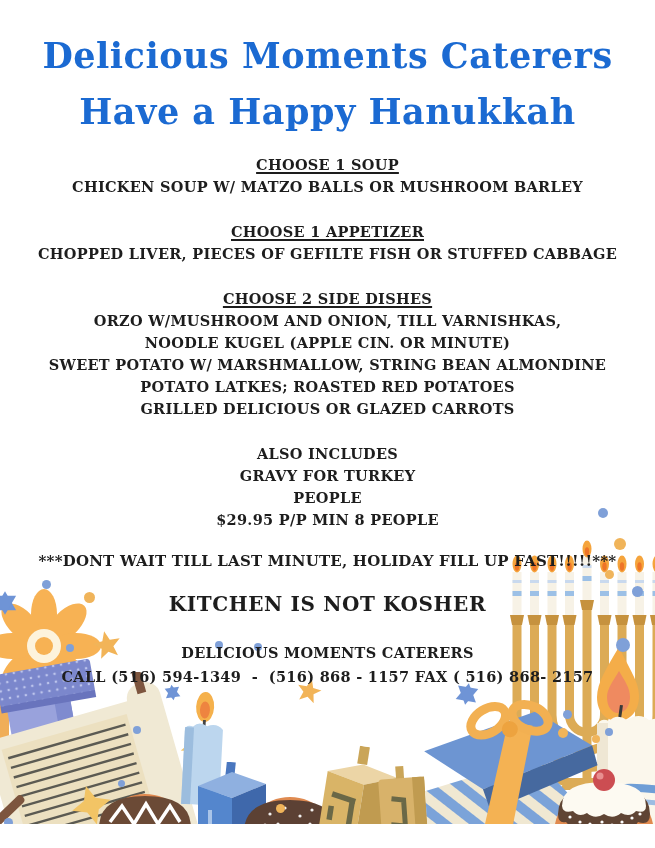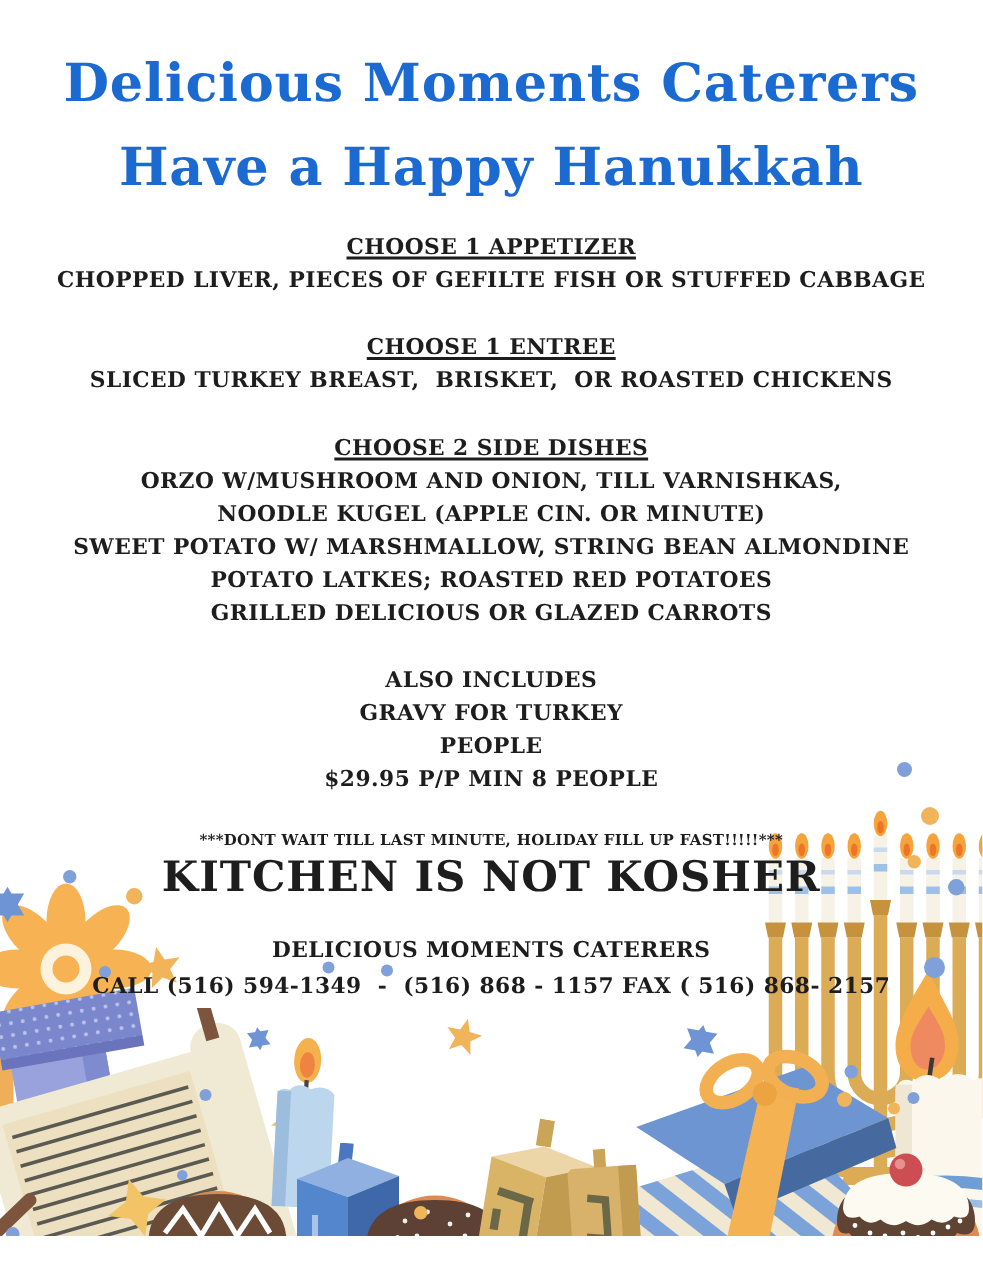--- a/index.html
+++ b/index.html
@@ -7,22 +7,22 @@
     position:relative; width:655px; height:824px; overflow:hidden;
     background:#ffffff; font-family:"DejaVu Serif","Liberation Serif",serif;
   }
   
   .content{position:absolute; inset:0; z-index:2; text-align:center; color:#1d1d1d; font-weight:700;}
   .title{padding-top:28px; color:#1b6ad2; font-size:35px; line-height:56px; letter-spacing:0.5px;}
   .menu{margin-top:14px;}
   .menu-section{margin-bottom:23px;}
   .heading,.line{font-size:14.5px; line-height:22px; letter-spacing:0.3px; white-space:pre-wrap;}
   .underlined{text-decoration:underline; text-underline-offset:2px; text-decoration-thickness:1.5px;}
-  .urgency{margin-top:-4px; font-size:10px; line-height:22px; letter-spacing:0.2px;}
-  .kosher{font-size:28px; line-height:26px; letter-spacing:0.6px;}
+  .urgency{margin-top:-4px; font-size:15px; line-height:22px; letter-spacing:0.2px;}
+  .kosher{margin-top:19px; font-size:20px; line-height:26px; letter-spacing:0.6px;}
   .footer{margin-top:24px;}
   .footer .line{line-height:24px;}
   
   .deco-layer{position:absolute; inset:0; z-index:1;}
   .d{position:absolute;}
   .dot{position:absolute; border-radius:50%;}
   .dot-blue{background:#7fa0d8;}
   .dot-gold{background:#f0b45a;}
   .bottom-bar{position:absolute; left:0; right:0; top:834px; height:14px; background:#dce7f2; z-index:3;}
 </style>
@@ -266,30 +266,30 @@
     <div class="dot dot-gold" style="left:592px; top:735px; width:8px; height:8px;"></div>
   </div>
 
   <div class="content">
     <div class="title">
       <div>Delicious Moments Caterers</div>
       <div>Have a Happy Hanukkah</div>
     </div>
 
     <div class="menu">
+      <section class="menu-section">
+        <div class="heading underlined">CHOOSE 1 SOUP</div>
+        <div class="line">CHICKEN SOUP W/ MATZO BALLS OR MUSHROOM BARLEY</div>
+      </section>
 
       <section class="menu-section">
         <div class="heading underlined">CHOOSE 1 APPETIZER</div>
         <div class="line">CHOPPED LIVER, PIECES OF GEFILTE FISH OR STUFFED CABBAGE</div>
       </section>
 
-      <section class="menu-section">
-        <div class="heading underlined">CHOOSE 1 ENTREE</div>
-        <div class="line">SLICED TURKEY BREAST,  BRISKET,  OR ROASTED CHICKENS</div>
-      </section>
 
       <section class="menu-section">
         <div class="heading underlined">CHOOSE 2 SIDE DISHES</div>
         <div class="line">ORZO W/MUSHROOM AND ONION, TILL VARNISHKAS,</div>
         <div class="line">NOODLE KUGEL (APPLE CIN. OR MINUTE)</div>
         <div class="line">SWEET POTATO W/ MARSHMALLOW, STRING BEAN ALMONDINE</div>
         <div class="line">POTATO LATKES; ROASTED RED POTATOES</div>
         <div class="line">GRILLED DELICIOUS OR GLAZED CARROTS</div>
       </section>
 

